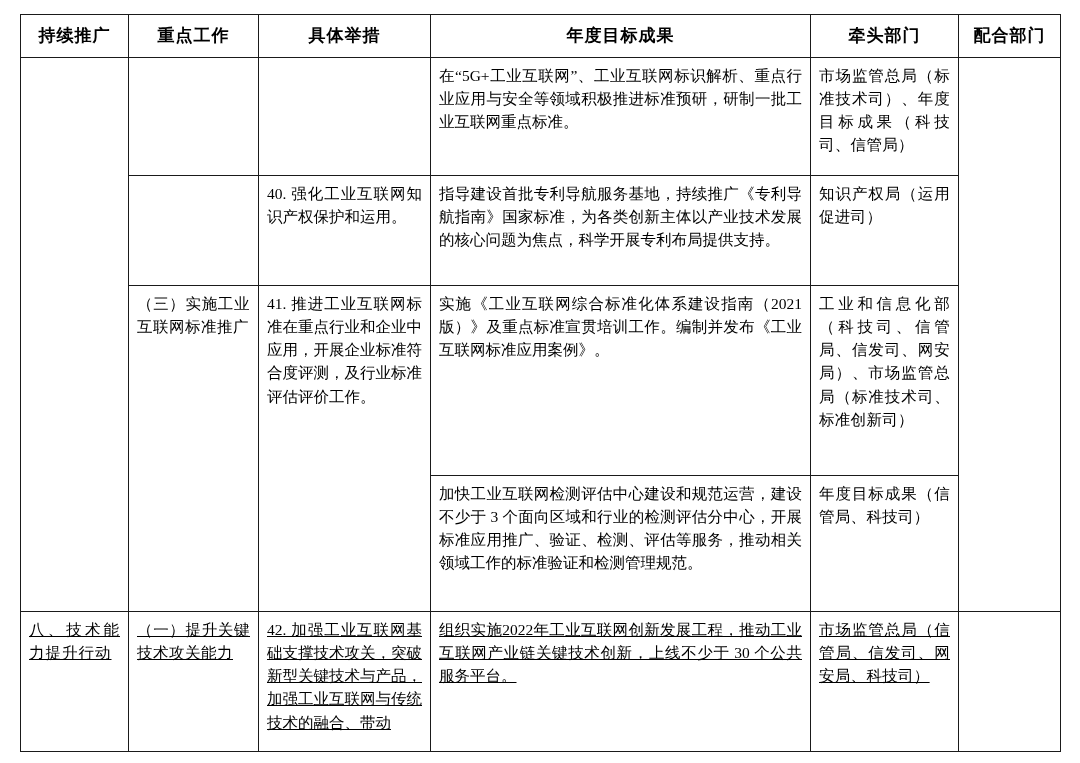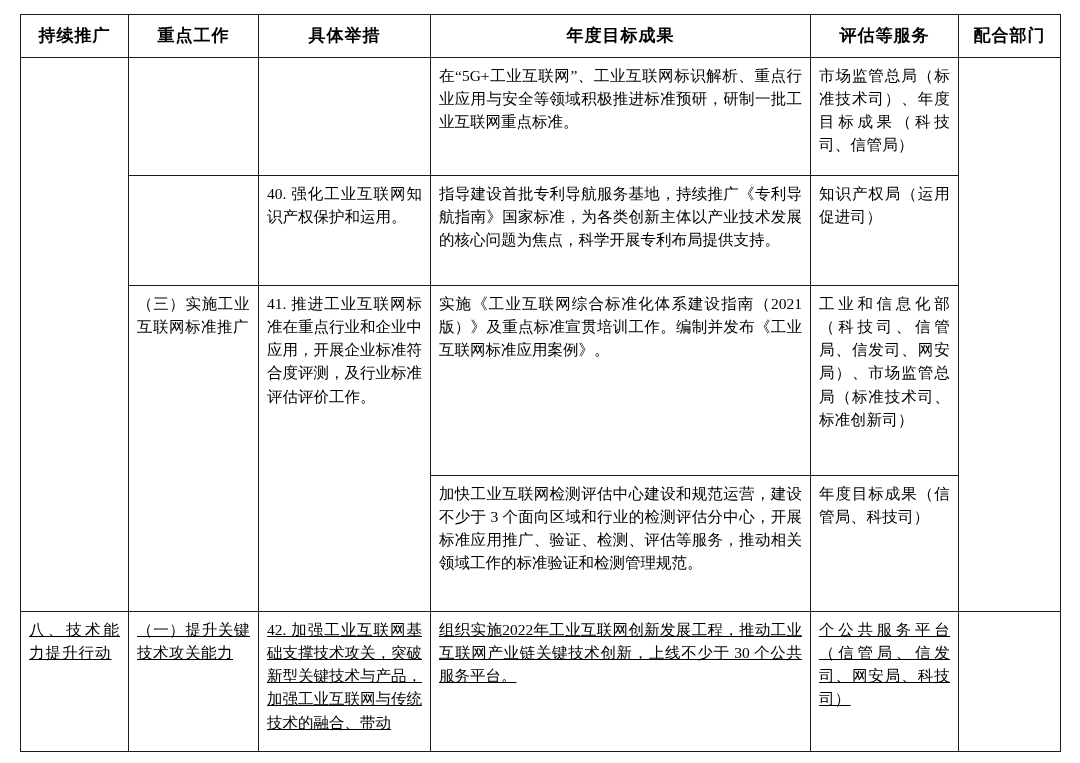--- a/index.html
+++ b/index.html
@@ -116,21 +116,21 @@
         <col class="col4">
         <col class="col5">
         <col class="col6">
     </colgroup>
     <thead>
       <tr>
         <th>持续推广</th>
         <th>重点工作</th>
         <th>具体举措</th>
         <th>年度目标成果</th>
-        <th>评估等服务</th>
+        <th>牵头部门</th>
         <th>配合部门</th>
       </tr>
     </thead>
     <tbody>
       <tr class="row-tall-1">
         <td class="c-cat" rowspan="4"></td>
         <td class="c-key"></td>
         <td class="c-meas"></td>
         <td class="c-goal">在“5G+工业互联网”、工业互联网标识解析、重点行业应用与安全等领域积极推进标准预研，研制一批工业互联网重点标准。</td>
         <td class="c-lead">市场监管总局（标准技术司）、年度目标成果（科技司、信管局）</td>
@@ -150,19 +150,19 @@
       </tr>
       <tr class="row-tall-4">
         <td class="c-goal">加快工业互联网检测评估中心建设和规范运营，建设不少于 3 个面向区域和行业的检测评估分中心，开展标准应用推广、验证、检测、评估等服务，推动相关领域工作的标准验证和检测管理规范。</td>
         <td class="c-lead">年度目标成果（信管局、科技司）</td>
       </tr>
       <tr class="row-tall-5">
         <td class="c-cat">八、技术能力提升行动</td>
         <td class="c-key">（一）提升关键技术攻关能力</td>
         <td class="c-meas">42. 加强工业互联网基础支撑技术攻关，突破新型关键技术与产品，加强工业互联网与传统技术的融合、带动</td>
         <td class="c-goal">组织实施2022年工业互联网创新发展工程，推动工业互联网产业链关键技术创新，上线不少于 30 个公共服务平台。</td>
-        <td class="c-lead">个公共服务平台（信管局、信发司、网安局、科技司）</td>
+        <td class="c-lead">市场监管总局（信管局、信发司、网安局、科技司）</td>
         <td class="c-coop"></td>
       </tr>
     </tbody>
   </table>
 
 </div>
 
 </body></html>

